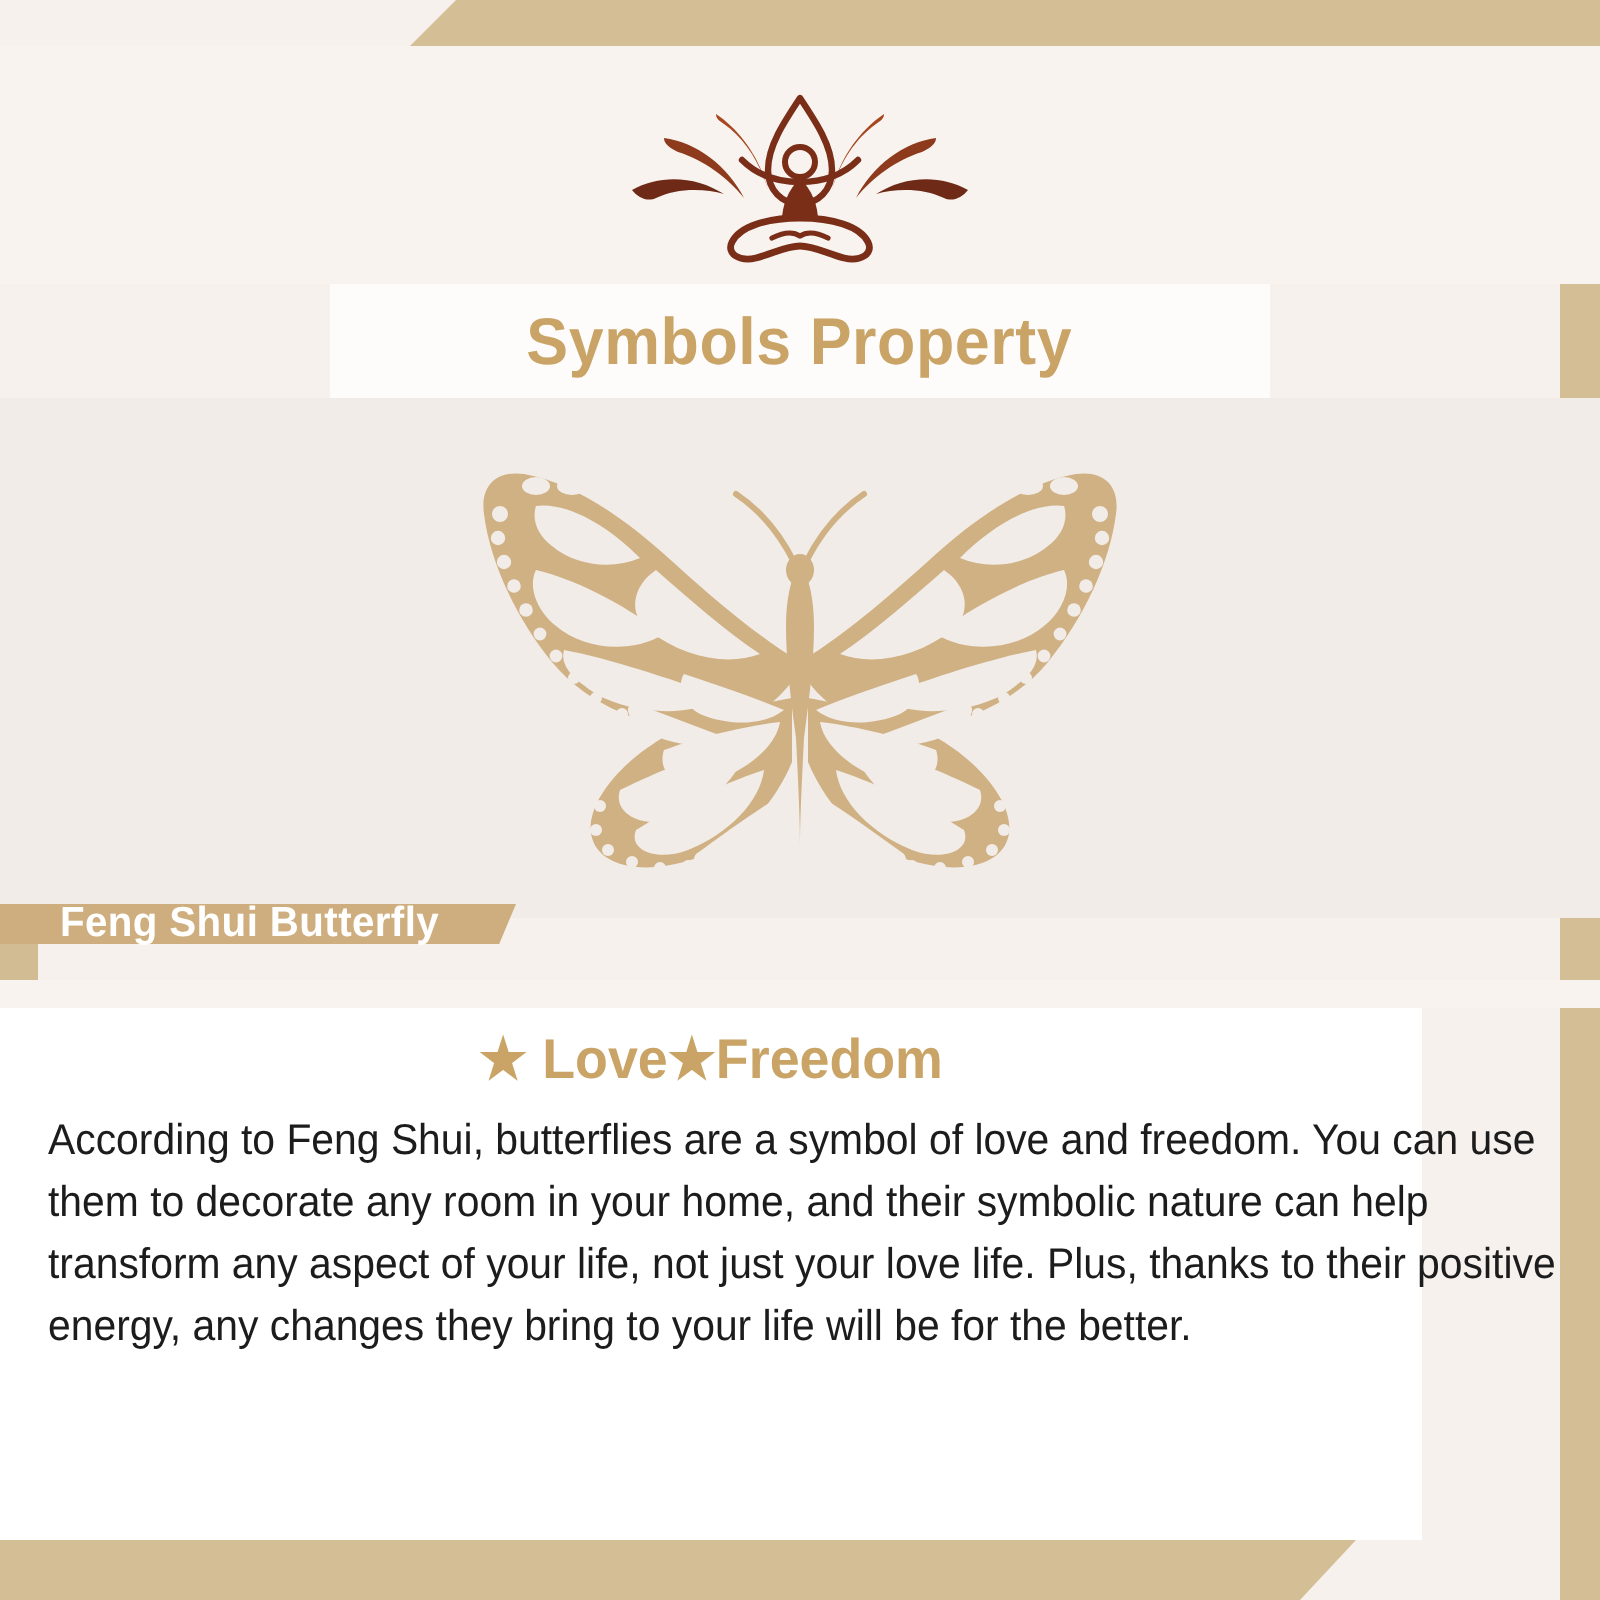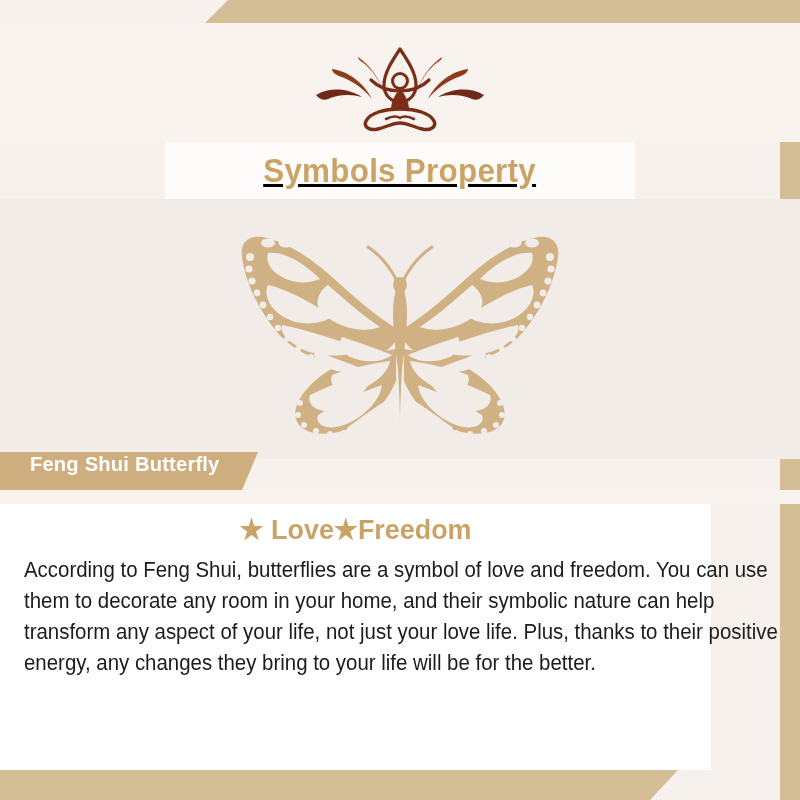--- a/index.html
+++ b/index.html
@@ -54,21 +54,21 @@
     font-size:18.5px;
     letter-spacing:2.4px;
     color:#2B2220;
     font-weight:400;
   }
 
   
   .title-band{
     position:absolute;left:165px;top:142px;width:470px;height:57px;
     background:#FEFCFA;
-    display:flex;align-items:center;justify-content:center;text-decoration:underline;
+    display:flex;align-items:center;justify-content:center;
   }
   .title-text{
     font-family:"Liberation Sans Narrow","Liberation Sans",sans-serif;
     font-weight:bold;
     font-size:33px;
     color:#C9A466;
     letter-spacing:0.3px;
     transform:scaleX(0.95);
   }
 
@@ -76,25 +76,25 @@
   .stage{
     position:absolute;left:0;top:199px;width:800px;height:260px;
     background:#F2ECE8;
   }
   .butterfly{
     position:absolute;left:50%;top:24px;transform:translateX(-50%);
   }
 
   
   .banner{
-    position:absolute;left:0;top:452px;width:258px;height:38px;
+    position:absolute;left:0;top:452px;width:258px;height:20px;
     background:#CEAE7E;
     -webkit-clip-path:polygon(0 0,258px 0,242px 38px,0 38px);
     clip-path:polygon(0 0,258px 0,242px 38px,0 38px);
-    display:flex;
+    display:flex;align-items:center;
   }
   .banner-text{
     margin-left:26px;
     font-family:"Liberation Sans Narrow","Liberation Sans",sans-serif;
     font-weight:bold;font-size:21px;color:#FFFFFF;
     letter-spacing:0.2px;
     transform:scaleX(0.96);
   }
   .banner-strip{
     position:absolute;left:0;top:441px;width:800px;height:11px;

